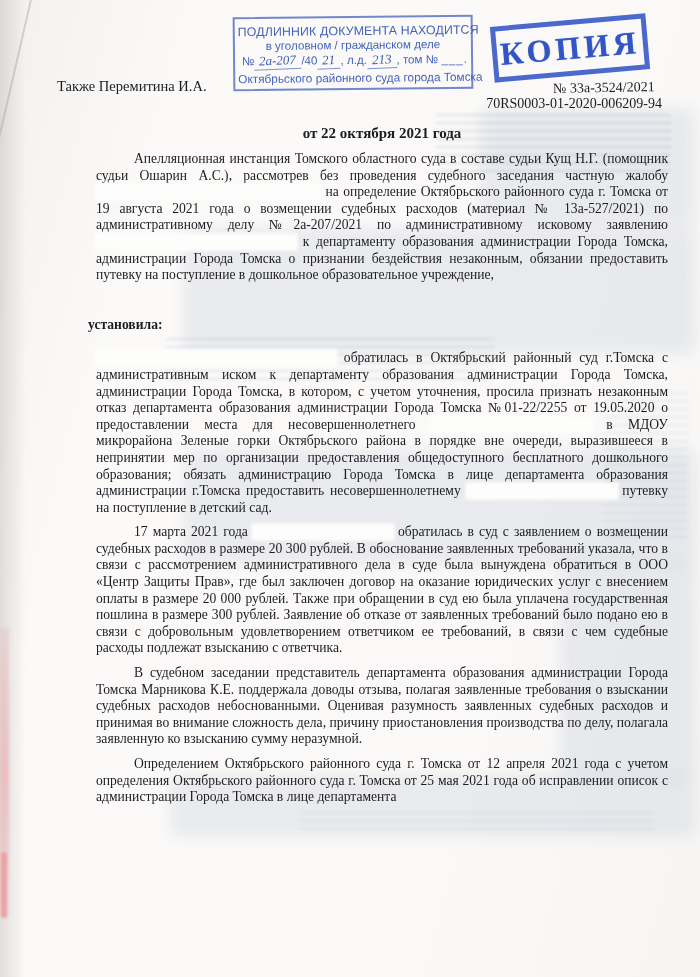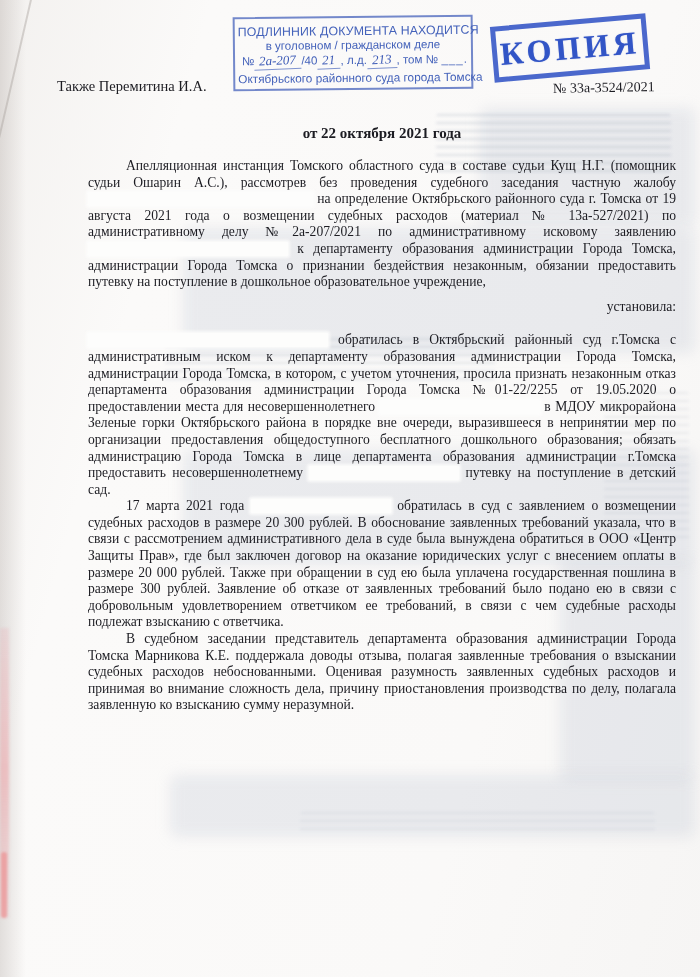--- a/index.html
+++ b/index.html
@@ -47,24 +47,24 @@
     position:absolute; left:492px; top:20px; width:146px; height:45px;
     border:5px solid rgba(43,79,196,0.85); transform:rotate(-5deg);
     display:flex; align-items:center; justify-content:center;
     font-weight:bold; font-size:32px; letter-spacing:4px; color:rgba(43,79,196,0.93);
     text-shadow:0 0 1px rgba(43,79,196,0.5); padding-top:1px;
   }
   .case-no { position:absolute; right:45px; top:80px; font-size:14px; white-space:nowrap; transform:rotate(-1deg); }
   .case-uid { position:absolute; right:38px; top:96px; font-size:14px; white-space:nowrap; }
   .body { position:absolute; left:88px; top:124px; width:588px; font-size:13.6px; line-height:16.6px; text-align:justify; }
   .doc-title { text-align:center; font-weight:bold; font-size:15.8px; letter-spacing:0.3px; line-height:19px; }
-  .doc-date { text-align:center; font-weight:bold; font-size:15px; line-height:19px; margin-bottom:15px; }
-  .para { margin:0; }
+  .doc-date { text-align:center; font-weight:bold; font-size:15px; line-height:19px; }
+  .para { margin:8px; }
   .para.indent { text-indent:38px; }
-  .ustanovila { text-align:right; margin:8px 0 17px; }
+  .ustanovila { text-align:left; margin:33px 0 17px;font-weight:bold; }
   .redaction {
     display:inline-block; height:14px; background:#fdfdfc; vertical-align:text-bottom;
     box-shadow:0 0 3px 2px rgba(253,253,252,0.9); border-radius:1px;
   }
 </style>
 </head>
 <body>
 
 <div class="page">
 
@@ -85,29 +85,31 @@
       <div class="os-line1">ПОДЛИННИК ДОКУМЕНТА НАХОДИТСЯ</div>
       <div class="os-line2">в уголовном / гражданском деле</div>
       <div class="os-line3">
         <span>№</span><span class="hand">2а-207</span><span>/40</span><span class="hand">21</span><span>, л.д.</span><span class="hand">213</span><span>, том №</span> <span class="blankline">___.</span>
       </div>
       <div class="os-line4">Октябрьского районного суда города Томска</div>
     </div>
 
     <div class="copy-stamp">КОПИЯ</div>
     <div class="case-no">№ 33а-3524/2021</div>
+    <div class="case-uid">70RS0003-01-2020-006209-94</div>
 
     <div class="body">
       <div class="doc-date">от 22 октября 2021 года</div>
 
       <p class="para indent">Апелляционная инстанция Томского областного суда в составе судьи Кущ Н.Г. (помощник судьи Ошарин А.С.), рассмотрев без проведения судебного заседания частную жалобу <span class="redaction" style="width: 225px;"></span> на определение Октябрьского районного суда г. Томска от 19 августа 2021 года о возмещении судебных расходов (материал № 13а-527/2021) по административному делу №2а-207/2021 по административному исковому заявлению <span class="redaction" style="width: 200px;"></span> к департаменту образования администрации Города Томска, администрации Города Томска о признании бездействия незаконным, обязании предоставить путевку на поступление в дошкольное образовательное учреждение,</p>
       <div class="ustanovila">установила:</div>
       <p class="para"><span class="redaction" style="width: 240px;"></span> обратилась в Октябрьский районный суд г.Томска с административным иском к департаменту образования администрации Города Томска, администрации Города Томска, в котором, с учетом уточнения, просила признать незаконным отказ департамента образования администрации Города Томска №01-22/2255 от 19.05.2020 о предоставлении места для несовершеннолетнего <span class="redaction" style="width: 160px;"></span> в МДОУ микрорайона Зеленые горки Октябрьского района в порядке вне очереди, выразившееся в непринятии мер по организации предоставления общедоступного бесплатного дошкольного образования; обязать администрацию Города Томска в лице департамента образования администрации г.Томска предоставить несовершеннолетнему <span class="redaction" style="width: 150px;"></span> путевку на поступление в детский сад.</p>
       <p class="para indent">17 марта 2021 года <span class="redaction" style="width: 140px;"></span> обратилась в суд с заявлением о возмещении судебных расходов в размере 20 300 рублей. В обоснование заявленных требований указала, что в связи с рассмотрением административного дела в суде была вынуждена обратиться в ООО «Центр Защиты Прав», где был заключен договор на оказание юридических услуг с внесением оплаты в размере 20 000 рублей. Также при обращении в суд ею была уплачена государственная пошлина в размере 300 рублей. Заявление об отказе от заявленных требований было подано ею в связи с добровольным удовлетворением ответчиком ее требований, в связи с чем судебные расходы подлежат взысканию с ответчика.</p>
       <p class="para indent">В судебном заседании представитель департамента образования администрации Города Томска Марникова К.Е. поддержала доводы отзыва, полагая заявленные требования о взыскании судебных расходов небоснованными. Оценивая разумность заявленных судебных расходов и принимая во внимание сложность дела, причину приостановления производства по делу, полагала заявленную ко взысканию сумму неразумной.</p>
+      <p class="para indent">Определением Октябрьского районного суда г. Томска от 12 апреля 2021 года с учетом определения Октябрьского районного суда г. Томска от 25 мая 2021 года об исправлении описок с администрации Города Томска в лице департамента</p>
     </div>
   </div>
 
   <div class="artifact edge-left"></div>
   <div class="artifact fold-line"></div>
   <div class="artifact pink-streak"></div>
   <div class="artifact pink-mark"></div>
 </div>
 
 </body></html>

